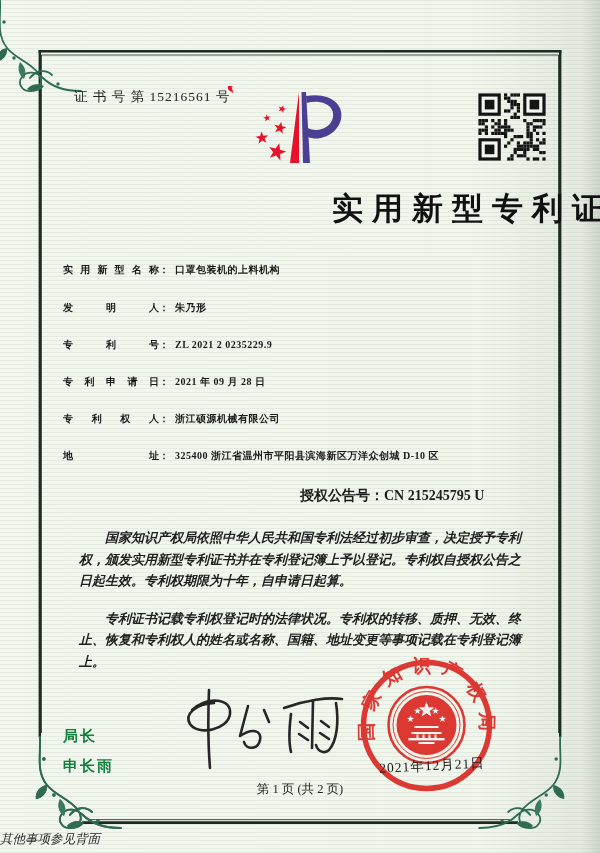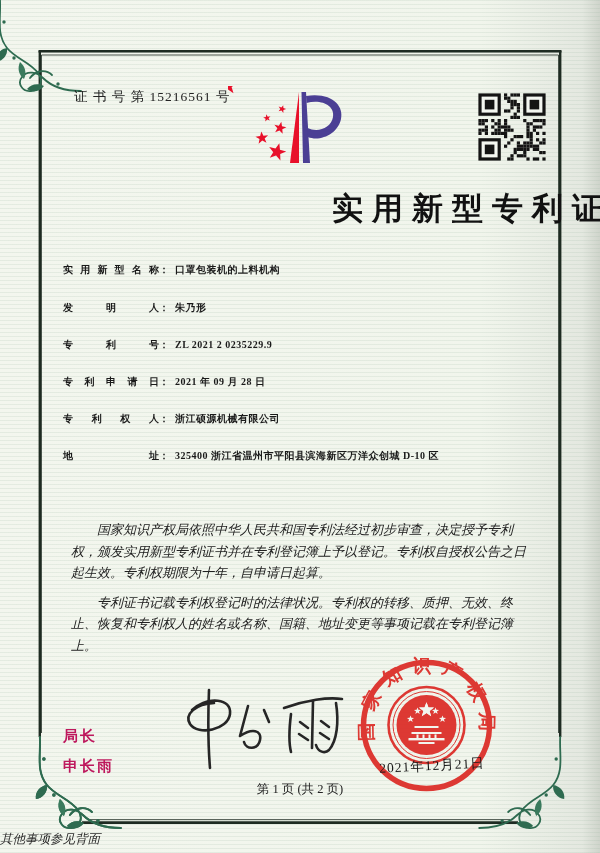--- a/index.html
+++ b/index.html
@@ -23,22 +23,22 @@
   .title{left:16px;top:188px;width:600px;text-align:right;font-size:31px;font-weight:700;
          letter-spacing:9px;color:#111;margin-left:36px;}
   .field-row{left:63px;width:480px;font-size:10px;font-weight:600;color:#1a1a1a;}
   .field-label{display:inline-block;width:96px;text-align:justify;text-align-last:justify;
                vertical-align:top;}
   .field-colon{display:inline-block;margin-right:6px;}
   .field-value{letter-spacing:0.5px;}
   .grant-pair{position:absolute;top:0;white-space:nowrap;font-size:14px;font-weight:600;}
   .paras{left:63px;top:511px;width:478px;font-size:13px;line-height:21.5px;
          font-style:italic;color:#202020;}
-  .paras p{margin:8px;text-indent:2em;font-weight:400;}
-  .signer{left:63px;font-size:15px;font-weight:600;color:#be185d;letter-spacing:2px;}
+  .paras p{margin:16px;text-indent:2em;font-weight:700;}
+  .signer{left:63px;font-size:15px;font-weight:600;color:#15803d;letter-spacing:2px;}
   .sig-svg{left:178px;top:686px;z-index:3;}
   .seal-svg{left:354px;top:653px;z-index:2;opacity:0.93;}
   .seal-date{left:352px;top:757px;width:160px;text-align:center;font-size:13.5px;
              color:#161616;transform:rotate(-3deg);z-index:4;letter-spacing:1px;}
   .page-num{left:0;top:781px;width:600px;text-align:center;font-size:12.5px;color:#222;}
   .footer-note{left:0;top:831px;width:600px;text-align:left;font-size:12.5px;
                font-style:italic;color:#2a2a2a;}
   .qr-svg{left:477px;top:92px;z-index:2;}
   .logo-svg{left:228px;top:86px;z-index:2;}
 </style>
@@ -236,20 +236,23 @@
   <span class="field-label">专利申请日</span><span class="field-colon">：</span><span class="field-value">2021 年 09 月 28 日</span>
 </div>
 <div class="abs field-row" style="top:412px">
   <span class="field-label">专利权人</span><span class="field-colon">：</span><span class="field-value">浙江硕源机械有限公司</span>
 </div>
 <div class="abs field-row" style="top:449px">
   <span class="field-label">地址</span><span class="field-colon">：</span><span class="field-value">325400 浙江省温州市平阳县滨海新区万洋众创城 D-10 区</span>
 </div>
 
 <div class="abs" style="left:63px;top:487px;width:480px;height:20px">
+  <span class="grant-pair" style="left:237px">
+    <span>授权公告号</span><span>：</span><span>CN 215245795 U</span>
+  </span>
 </div>
 
 <div class="abs paras">
   <p>国家知识产权局依照中华人民共和国专利法经过初步审查，决定授予专利权，颁发实用新型专利证书并在专利登记簿上予以登记。专利权自授权公告之日起生效。专利权期限为十年，自申请日起算。</p>
   <p>专利证书记载专利权登记时的法律状况。专利权的转移、质押、无效、终止、恢复和专利权人的姓名或名称、国籍、地址变更等事项记载在专利登记簿上。</p>
 </div>
 
 <div class="abs signer" style="top:727px">局长</div>
 <div class="abs signer" style="top:757px">申长雨</div>
 

